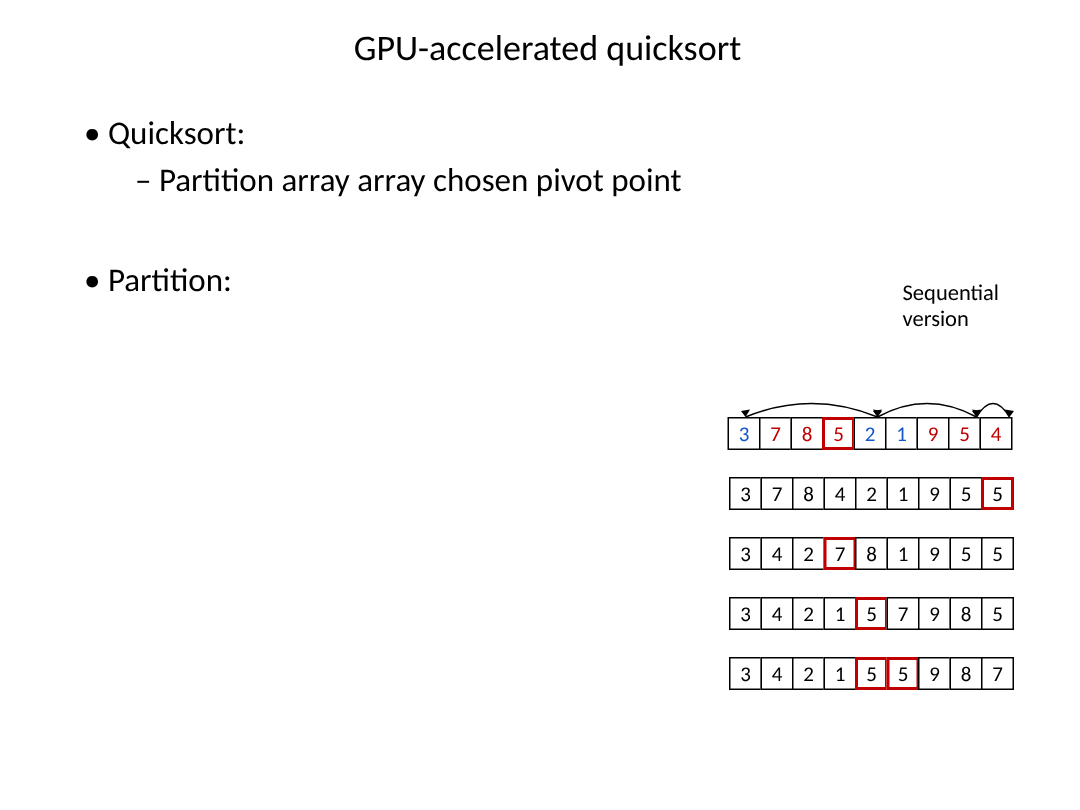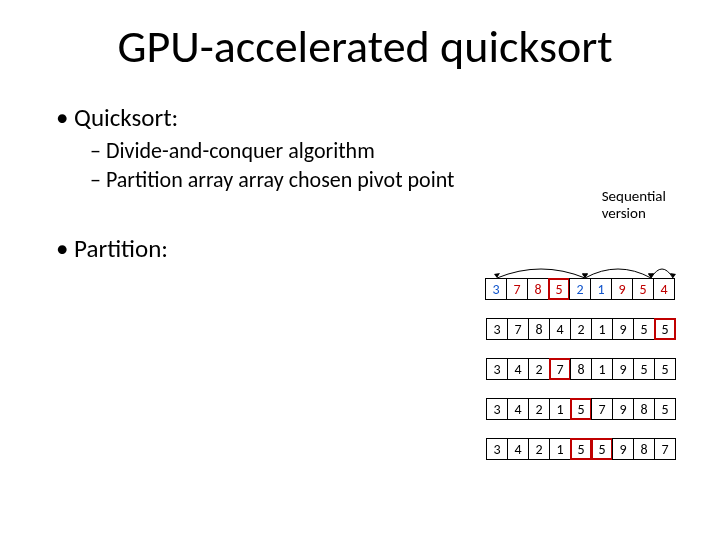--- a/index.html
+++ b/index.html
@@ -7,27 +7,27 @@
     width: 720px;
     height: 540px;
     background: #fff;
     font-family: Calibri, Arial, sans-serif;
     color: #000;
     position: relative;
     overflow: hidden;
   }
   .slide { padding: 18px 40px 10px 50px; }
   .title {
-    font-size: 46px;
+    font-size: 24px;
     text-align: center;
     margin-bottom: 28px;
     font-weight: 400;
   }
   .bullet-l1 {
-    font-size: 25px;
+    font-size: 22px;
     margin: 4px 0 4px 6px;
   }
   .bullet-l1::before { content: "• "; }
   .bullet-l2 {
     font-size: 22px;
     margin: 2px 0 2px 40px;
   }
   .bullet-l2::before { content: "– "; }
   .gap-mid { height: 34px; }
   .pseudo-wrap { margin-left: 56px; margin-top: 6px; }
@@ -81,21 +81,20 @@
     pointer-events: none;
   }
 </style>
 </head>
 <body>
 
 <div class="slide">
   <h1 class="title">GPU-accelerated quicksort</h1>
 
   <div class="bullet-l1">Quicksort:</div>
-  <div class="bullet-l2">Divide-and-conquer algorithm</div>
   <div class="bullet-l2">Partition array array chosen pivot point</div>
 
   <div class="gap-mid"></div>
 
   <div class="bullet-l1">Partition:</div>
 </div>
 
 <div class="label-seq">
   <div>Sequential</div>
   <div>version</div>

